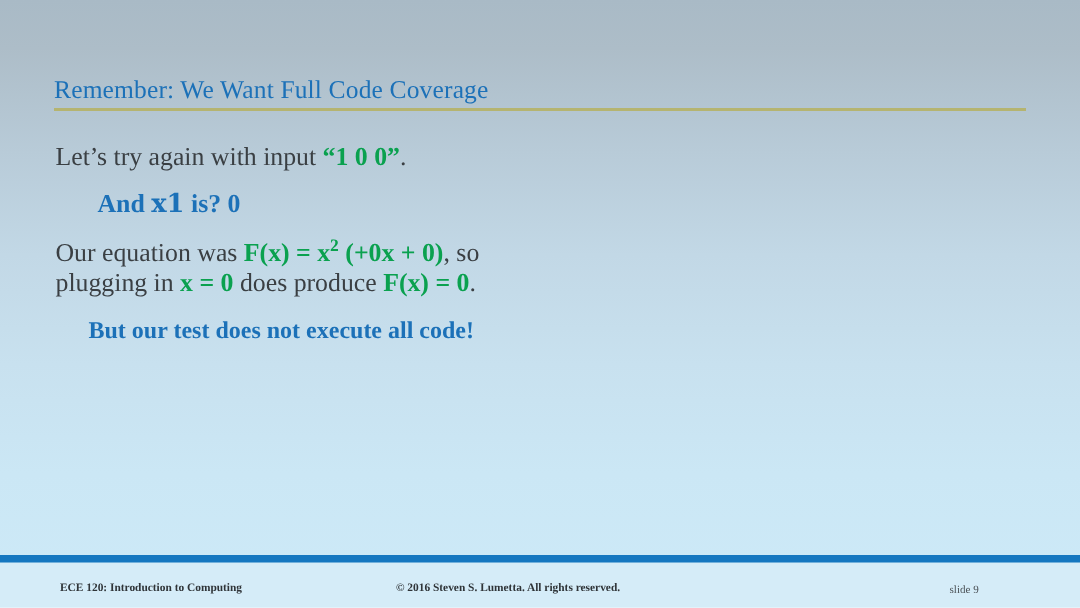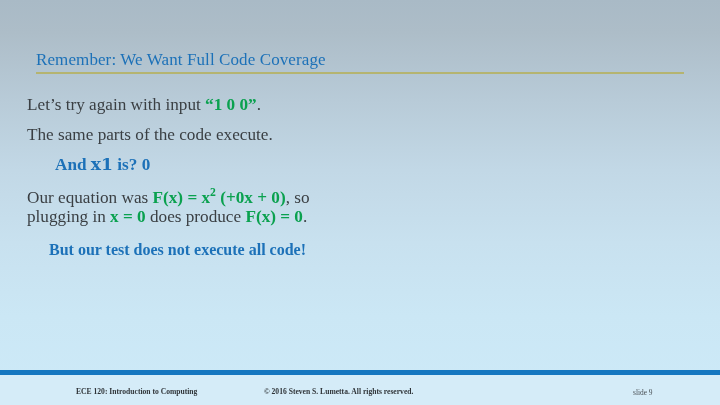--- a/index.html
+++ b/index.html
@@ -48,21 +48,21 @@
     left: 36px;
     top: 72px;
     width: 648px;
     height: 2px;
     background: #b5b470;
   }
 
   
   .body {
     position: absolute;
-    left: 27px;
+    left: 37px;
     top: 92px;
     width: 640px;
     font-size: 17.2px;
     line-height: 19.5px;
     color: #3a3f43;
   }
   .para {
     margin: 0 0 0 0;
   }
   .p1 { padding-top: 3px; }
@@ -122,21 +122,20 @@
     font-family: "Liberation Serif", "DejaVu Serif", serif;
     font-size: 7.6px;
     font-weight: bold;
     color: #2f3438;
   }
   .footer-left {
     position: absolute;
     left: 40px;
     top: 12px;
     white-space: nowrap;
-    margin-left: 36px;
   }
   .footer-center {
     position: absolute;
     left: 264px;
     top: 12px;
     white-space: nowrap;
   }
   .footer-right {
     position: absolute;
     left: 633px;
@@ -154,23 +153,20 @@
 
   <h1 class="title">Remember: We Want Full Code Coverage</h1>
   <div class="title-rule"></div>
 
   <div class="body">
 
     <p class="para p1">
       <span>Let’s try again with input </span><span class="green">“1 0 0”</span><span>.</span>
     </p>
 
-    <p class="para p2">
-      <span>The same parts of the code execute.</span>
-    </p>
 
     <p class="para p3 blue">
       <span>And </span><span class="mono-ish">x1</span><span> is? </span><span>0</span>
     </p>
 
 
     <p class="para p5">
       <span>Our equation was </span><span class="green"><span>F(x) = x</span><sup>2</sup><span> (+0x + 0)</span></span><span>, so</span><br>
       <span>plugging in </span><span class="green">x = 0</span><span> does produce </span><span class="green">F(x) = 0</span><span>.</span>
     </p>

